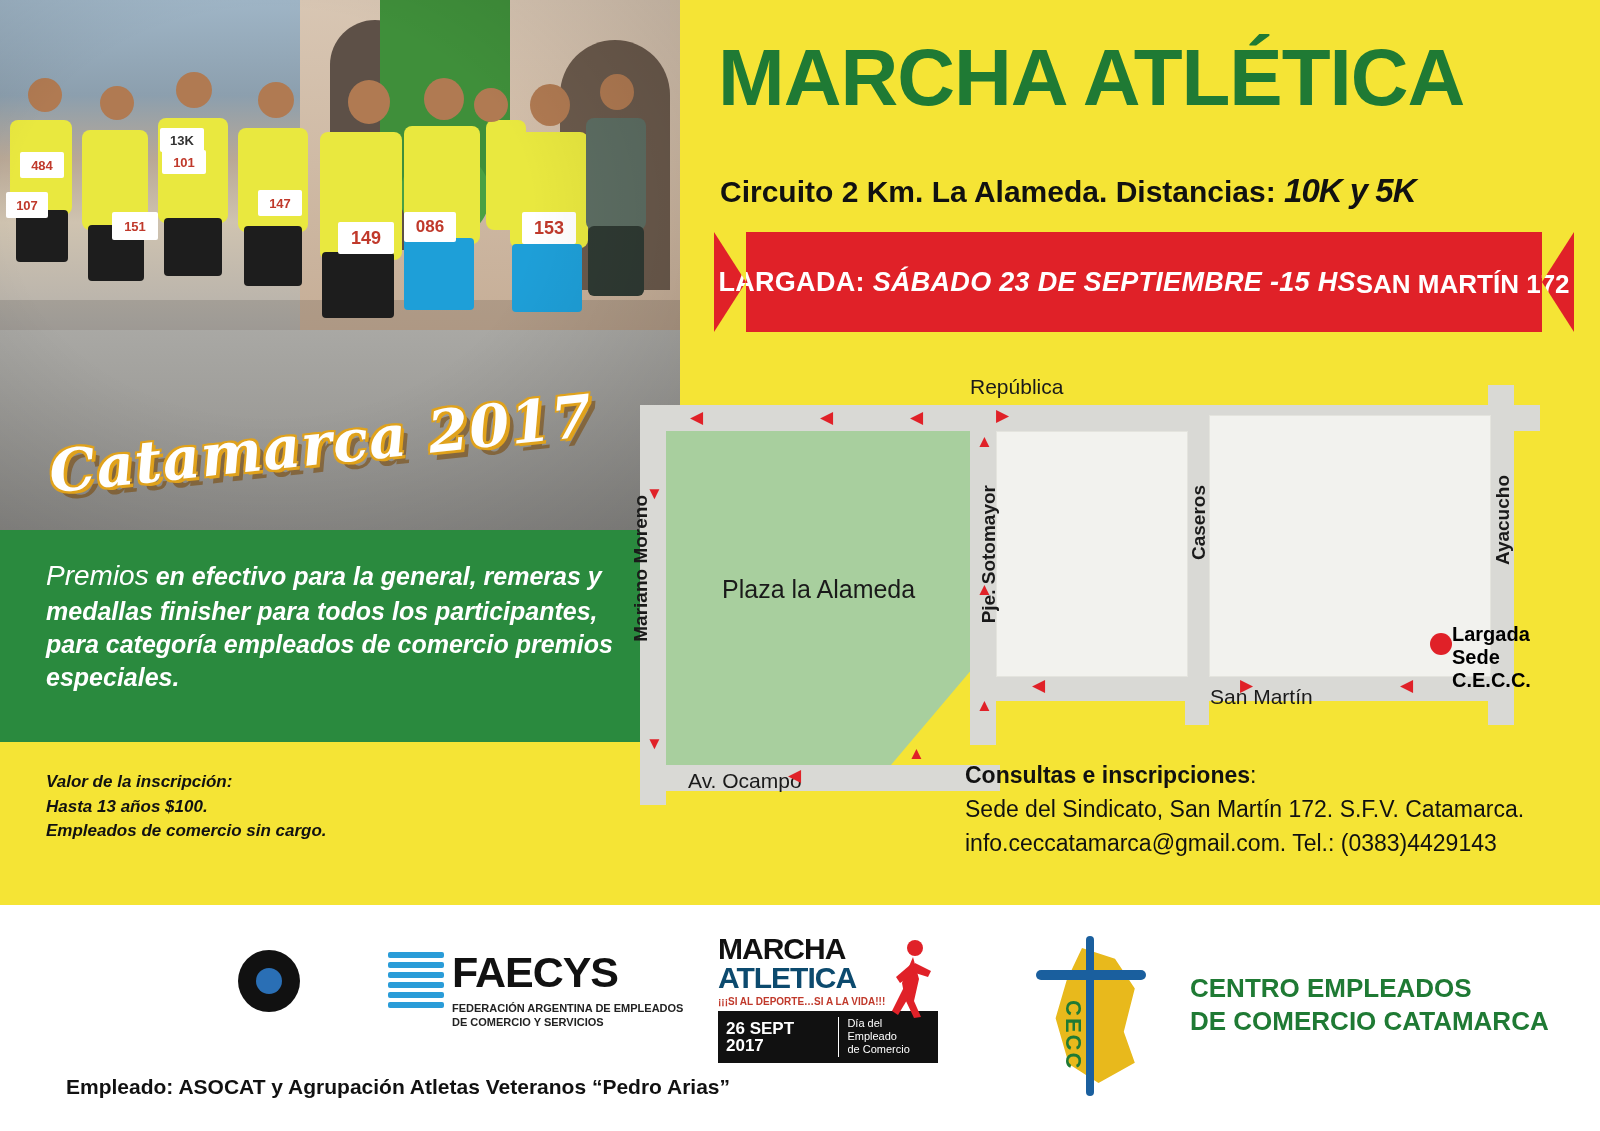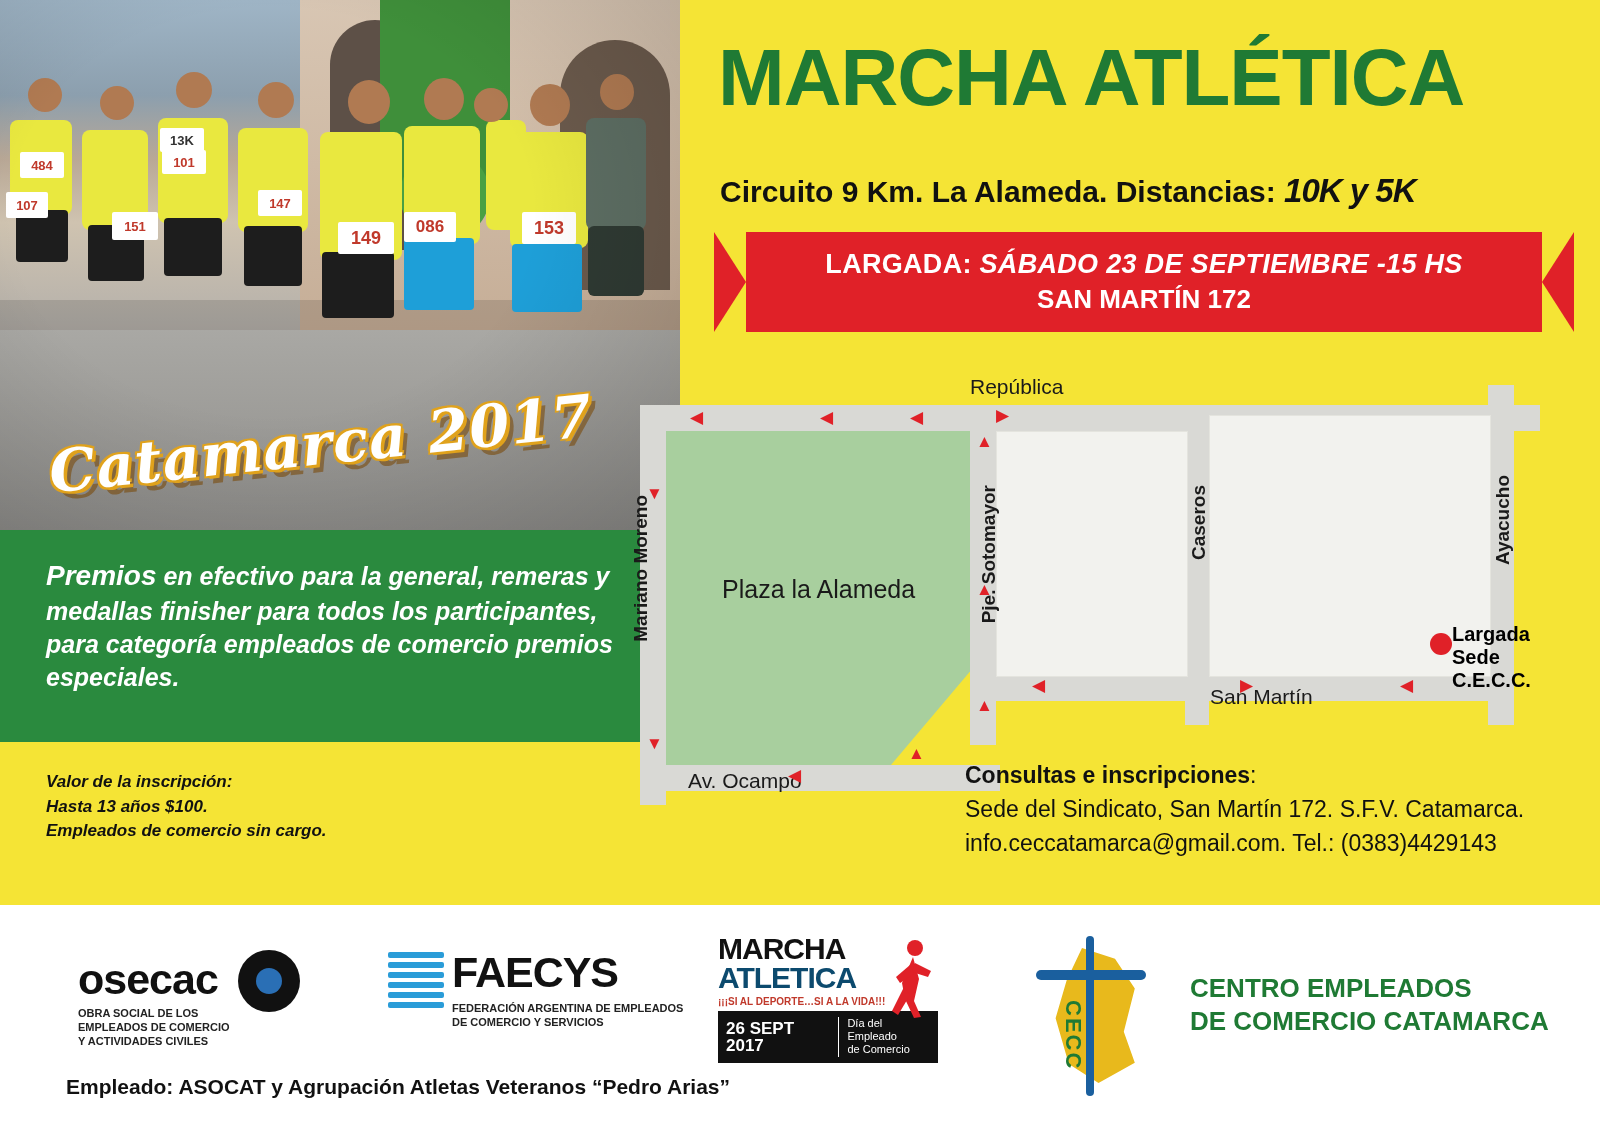--- a/index.html
+++ b/index.html
@@ -46,21 +46,21 @@
        6px 8px 0 rgba(120,70,0,.55);
     letter-spacing:1px;white-space:nowrap;
   }
 
   
   .premios{
     position:absolute;left:0;top:530px;width:680px;height:212px;background:#2a8a3e;
     color:#fff;box-sizing:border-box;padding:28px 34px 10px 46px;
   }
   .premios p{margin:0;font-size:25px;line-height:1.32;font-weight:bold;font-style:italic;}
-  .premios .lead{font-size:28px;font-weight:bold;font-style:italic;}
+  .premios .lead{font-size:28px;font-weight:normal;font-style:italic;}
 
   
   .inscripcion{
     position:absolute;left:46px;top:770px;width:620px;color:#111;
     font-style:italic;font-weight:bold;font-size:17px;line-height:1.45;
   }
 
   
   .title{
     position:absolute;left:718px;top:40px;width:860px;
@@ -68,21 +68,21 @@
     font-weight:bold;font-size:80px;letter-spacing:-1px;color:#1f7a34;line-height:.95;
   }
   .subtitle{
     position:absolute;left:720px;top:172px;width:880px;
     font-size:30px;color:#111;font-weight:600;white-space:nowrap;
   }
   .subtitle .dist{font-weight:bold;font-style:italic;font-size:33px;letter-spacing:-1px;}
 
   .redband{
     position:absolute;left:714px;top:232px;width:860px;height:100px;background:#e02128;
-    color:#fff;display:flex;flex-direction:column;align-items:center;justify-content:center;
+    color:#fff;display:flex;align-items:center;justify-content:center;
     text-align:center;
   }
   .redband .l1{font-size:27px;font-weight:bold;letter-spacing:.3px;}
   .redband .l1 b{font-style:italic;}
   .redband .l2{font-size:26px;font-weight:bold;margin-top:4px;}
   .redband:before,.redband:after{
     content:"";position:absolute;top:0;width:0;height:0;
     border-top:50px solid #f5e435;border-bottom:50px solid #f5e435;
   }
   .redband:before{left:0;border-left:32px solid transparent;}
@@ -209,21 +209,21 @@
   </div>
 
   <div class="inscripcion">
     <div>Valor de la inscripción:</div>
     <div>Hasta 13 años $100.</div>
     <div>Empleados de comercio sin cargo.</div>
   </div>
 
   <div class="title">MARCHA ATLÉTICA</div>
   <div class="subtitle">
-    <span>Circuito 9 Km. La Alameda. Distancias: </span><span class="dist">10K y 5K</span>
+    <span>Circuito 2 Km. La Alameda. Distancias: </span><span class="dist">10K y 5K</span>
   </div>
 
   <div class="redband">
     <div class="l1">
       <span>LARGADA:</span>
       <b>SÁBADO 23 DE SEPTIEMBRE -15 HS</b>
     </div>
     <div class="l2">SAN MARTÍN 172</div>
   </div>
 
@@ -276,28 +276,20 @@
   </div>
 
   <div class="consultas">
     <div><span class="hd">Consultas e inscripciones</span><span>:</span></div>
     <div>Sede del Sindicato, San Martín 172. S.F.V. Catamarca.</div>
     <div>info.ceccatamarca@gmail.com. Tel.: (0383)4429143</div>
   </div>
 
   <div class="footer"></div>
 
-  <div class="osecac">
-    <div class="big">osecac</div>
-    <div class="sm">
-      <div>OBRA SOCIAL DE LOS</div>
-      <div>EMPLEADOS DE COMERCIO</div>
-      <div>Y ACTIVIDADES CIVILES</div>
-    </div>
-  </div>
   <div class="osecac-dot">
       <i></i>
     </div>
 
   <div class="faecys-bars">
     <div></div>
       <div></div>
       <div></div>
       <div></div>
       <div></div>

